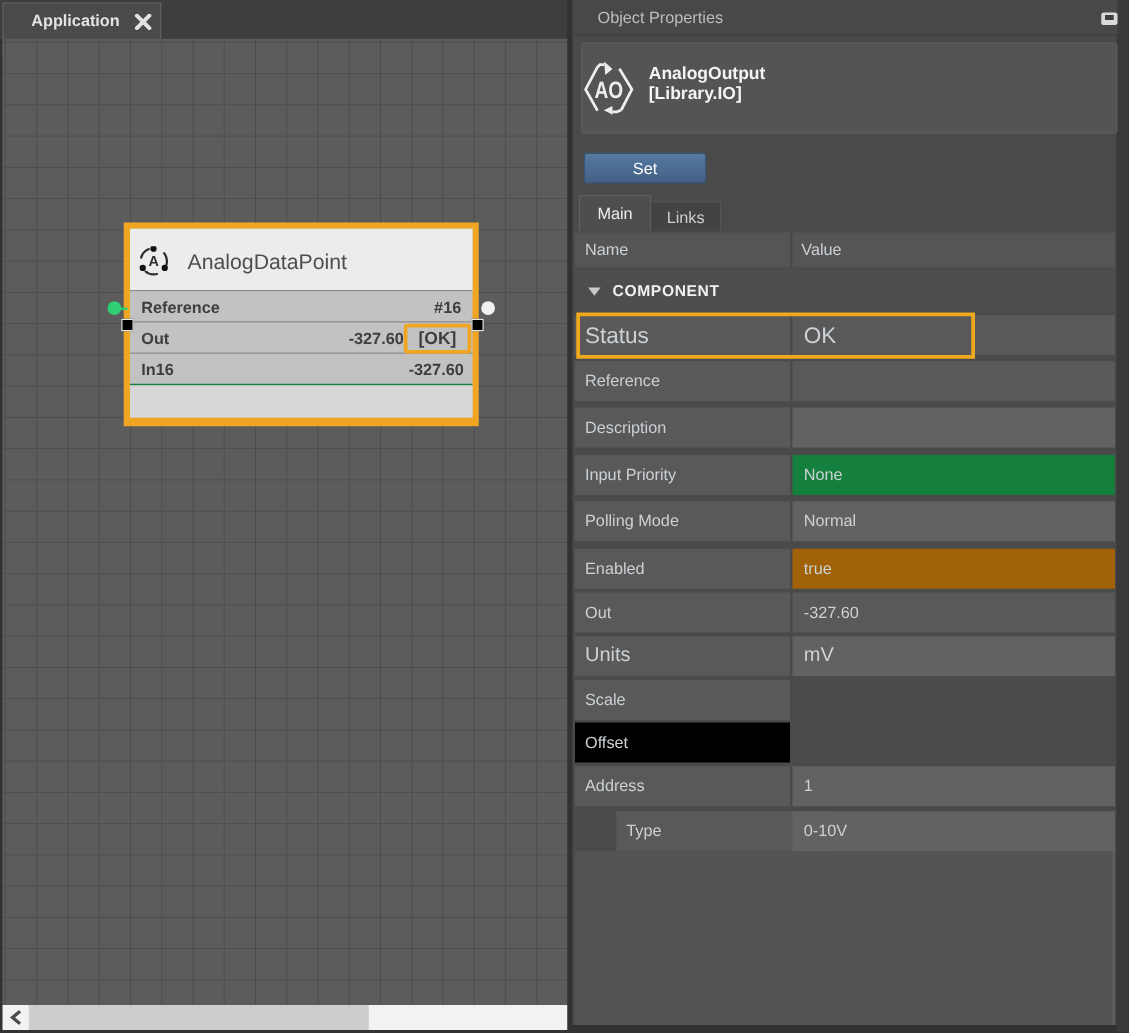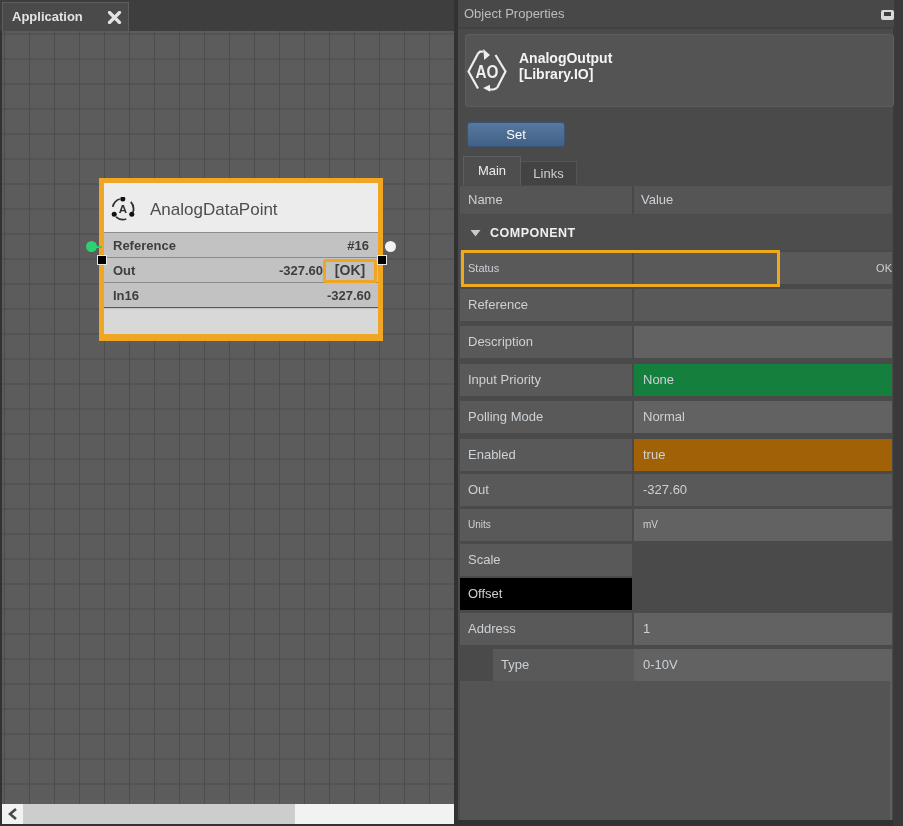--- a/index.html
+++ b/index.html
@@ -4,21 +4,21 @@
 <style>
   * { margin:0; padding:0; box-sizing:border-box; }
   html,body { width:903px; height:826px; overflow:hidden; }
   body { font-family:"Liberation Sans", sans-serif; background:#323232; position:relative; }
   .abs { position:absolute; }
 </style>
 </head>
 <body>
 
 <div class="abs" style="left:0; top:0; width:454px; height:31px; background:#3e3e3e;"></div>
-<div class="abs" style="left:2px; top:2px; width:127px; height:42px; background:#4a4a4a; border:1px solid #5e5e5e; border-bottom:none; color:#e3e3e3; font-size:13px; font-weight:bold; line-height:27px; padding-left:9px;">Application</div>
+<div class="abs" style="left:2px; top:2px; width:127px; height:42px; background:#4a4a4a; border:1px solid #5e5e5e; border-bottom:none; color:#e3e3e3; font-size:13px; font-weight:bold; line-height:27px; padding-left:22px;">Application</div>
 <svg class="abs" style="left:107px; top:11px;" width="15" height="13" viewBox="0 0 15 13">
     <path d="M2.5 1.5 L12.5 11.5 M12.5 1.5 L2.5 11.5" stroke="#e2e2e2" stroke-width="3.2" stroke-linecap="round"></path>
   </svg>
 
 <div class="abs" style="left:2px; top:31px; width:452px; height:773px; background-color:#5c5c5c;
   background-image:linear-gradient(to right,#4d4d4d 1px,transparent 1px),linear-gradient(to bottom,#4d4d4d 1px,transparent 1px);
   background-size:25px 25px; background-position:2px 2.5px;"></div>
 
 <div class="abs" style="left:99px; top:178px; width:284px; height:163px; background:#f0a622;"></div>
 <div class="abs" style="left:104px; top:183px; width:274px; height:151px; background:#c2c2c2; color:#3e3e3e;">
@@ -64,21 +64,21 @@
 <svg class="abs" style="left:8px; top:808px;" width="10" height="12" viewBox="0 0 10 12">
     <path d="M 8 1 L 2 6 L 8 11" fill="none" stroke="#4a4a4a" stroke-width="2.6"></path>
   </svg>
 <div class="abs" style="left:23px; top:804px; width:272px; height:20px; background:#cdcdcd;"></div>
 
 <div class="abs" style="left:454px; top:0; width:4px; height:826px; background:#323232;"></div>
 
 <div class="abs" style="left:458px; top:0; width:436px; height:820px; background:#4a4a4a;"></div>
 <div class="abs" style="left:893px; top:0; width:10px; height:826px; background:#3a3a3a;"></div>
 
-<div class="abs" style="left:458px; top:0; width:436px; height:27px; background:#484848; color:#bcbdbe; font-size:13px; line-height:27px; padding-left:6px;">Object Properties</div>
+<div class="abs" style="left:458px; top:0; width:436px; height:27px; background:#484848; color:#bcbdbe; font-size:13px; line-height:27px; padding-left:20px;">Object Properties</div>
 <div class="abs" style="left:458px; top:27px; width:436px; height:2px; background:#414141;"></div>
 <div class="abs" style="left:881px; top:9.5px; width:12.5px; height:10px; background:#d9d9d9; border-radius:2px;">
     <div style="position:absolute; left:3px; top:2.8px; width:6.5px; height:4px; background:#3e3e3e;"></div>
   </div>
 
 <div class="abs" style="left:465px; top:34px; width:429px; height:73px; background:#545454; border:1px solid #5d5d5d; border-radius:3px;"></div>
 <svg class="abs" style="left:466px; top:46px;" width="42" height="48" viewBox="0 0 42 48">
   <path d="M 11.5 8.5 L 2.5 25.5 L 12 42.5" fill="none" stroke="#eeeeee" stroke-width="2.2"></path>
   <path d="M 29.5 9 L 39.5 25.5 L 31 42" fill="none" stroke="#eeeeee" stroke-width="2.2"></path>
   <text x="21" y="32" font-size="19" font-weight="bold" fill="#eeeeee" text-anchor="middle" font-family="Liberation Sans" textLength="23" lengthAdjust="spacingAndGlyphs">AO</text>
@@ -103,23 +103,23 @@
   <span style="position:absolute; left:172px; top:0; width:2px; height:28px; background:#484848;"></span>
 </div>
 
 <div class="abs" style="left:460px; top:215px; width:432px; height:35px; background:#4d4d4d; color:#f0f0f0; font-size:12.5px; font-weight:bold; line-height:36px;">
   <svg style="position:absolute; left:10px; top:14px;" width="11" height="8" viewBox="0 0 11 8">
       <polygon points="0.5,1 10.5,1 5.5,7.5" fill="#c9c9c9"></polygon>
     </svg>
   <span style="position:absolute; left:30px; letter-spacing:0.5px;">COMPONENT</span>
 </div>
 
-<div class="abs" style="left:460px; top:252px; width:432px; height:32px; font-size:11px; color:#ccd1d5;">
+<div class="abs" style="left:460px; top:252px; width:432px; height:32px; font-size:18px; color:#ccd1d5;">
   <span class="abs" style="left:0; top:0; width:172px; height:32px; background:#595959; padding-left:8px; line-height:32px;">Status</span>
-  <span class="abs" style="left:174px; top:0; width:258px; height:32px; background:#595959; padding-left:9px; line-height:32px;text-align:right;">OK</span>
+  <span class="abs" style="left:174px; top:0; width:258px; height:32px; background:#595959; padding-left:9px; line-height:32px;">OK</span>
 </div>
 <div class="abs" style="left:460px; top:289px; width:432px; height:32px; font-size:13px; color:#ccd1d5;">
   <span class="abs" style="left:0; top:0; width:172px; height:32px; background:#595959; padding-left:8px; line-height:32px;">Reference</span>
   <span class="abs" style="left:174px; top:0; width:258px; height:32px; background:#595959; padding-left:9px; line-height:32px;"></span>
 </div>
 <div class="abs" style="left:460px; top:326px; width:432px; height:32px; font-size:13px; color:#ccd1d5;">
   <span class="abs" style="left:0; top:0; width:172px; height:32px; background:#595959; padding-left:8px; line-height:32px;">Description</span>
   <span class="abs" style="left:174px; top:0; width:258px; height:32px; background:#626262; padding-left:9px; line-height:32px;"></span>
 </div>
 <div class="abs" style="left:460px; top:364px; width:432px; height:32px; font-size:13px; color:#ccd1d5;">
@@ -131,21 +131,21 @@
   <span class="abs" style="left:174px; top:0; width:258px; height:32px; background:#626262; padding-left:9px; line-height:32px;">Normal</span>
 </div>
 <div class="abs" style="left:460px; top:439px; width:520px; height:32px; font-size:13px; color:#ccd1d5;">
   <span class="abs" style="left:0; top:0; width:172px; height:32px; background:#595959; padding-left:8px; line-height:32px;">Enabled</span>
   <span class="abs" style="left:174px; top:0; width:258px; height:32px; background:#a16207; padding-left:9px; line-height:32px;">true</span>
 </div>
 <div class="abs" style="left:460px; top:474px; width:432px; height:32px; font-size:13px; color:#ccd1d5;">
   <span class="abs" style="left:0; top:0; width:172px; height:32px; background:#595959; padding-left:8px; line-height:32px;">Out</span>
   <span class="abs" style="left:174px; top:0; width:258px; height:32px; background:#595959; padding-left:9px; line-height:32px;">-327.60</span>
 </div>
-<div class="abs" style="left:460px; top:509px; width:432px; height:32px; font-size:10px; color:#ccd1d5;">
+<div class="abs" style="left:460px; top:509px; width:432px; height:32px; font-size:16px; color:#ccd1d5;">
   <span class="abs" style="left:0; top:0; width:172px; height:32px; background:#595959; padding-left:8px; line-height:32px;">Units</span>
   <span class="abs" style="left:174px; top:0; width:258px; height:32px; background:#626262; padding-left:9px; line-height:32px;">mV</span>
 </div>
 <div class="abs" style="left:460px; top:544px; width:432px; height:32px; font-size:13px; color:#ccd1d5;">
   <span class="abs" style="left:0; top:0; width:172px; height:32px; background:#595959; padding-left:8px; line-height:32px;">Scale</span>
 </div>
 <div class="abs" style="left:460px; top:578px; width:432px; height:32px; font-size:13px; color:#ccd1d5;">
   <span class="abs" style="left:0; top:0; width:172px; height:32px; background:#000000; padding-left:8px; line-height:32px;">Offset</span>
 </div>
 <div class="abs" style="left:460px; top:613px; width:432px; height:32px; font-size:13px; color:#ccd1d5;">

